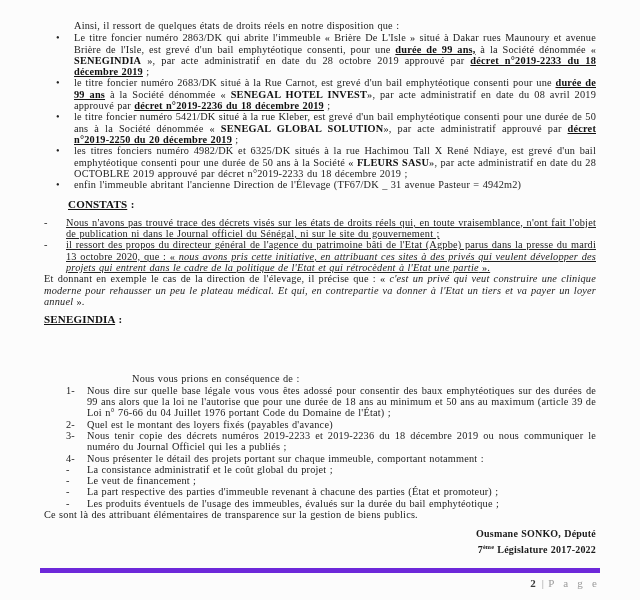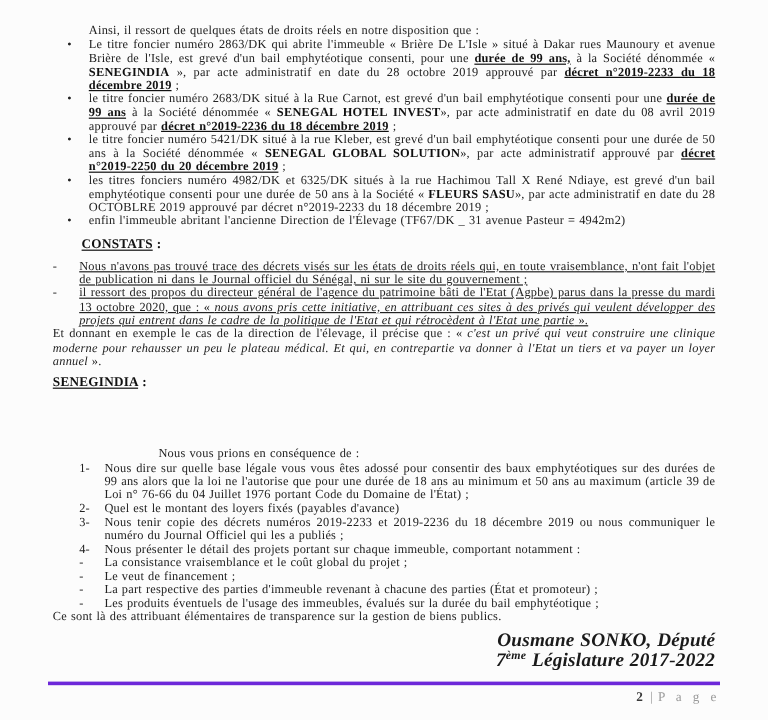--- a/index.html
+++ b/index.html
@@ -26,25 +26,25 @@
   .dtext{flex:1;text-align:justify;text-decoration:underline;}
   .qitem{display:flex;margin-left:22px;}
   .qmark{flex:none;width:21px;}
   .qtext{flex:1;text-align:justify;}
   .head{font-weight:bold;font-size:11px;color:#111;}
   .head-constats{margin:9px 0 6px 24px;}
   .head-questions{margin:7px 0 4px 0;}
   .hword{text-decoration:underline;}
   .qintro{margin-left:88px;margin-top:48px;}
   .closing{}
-  .sig{margin-top:7px;text-align:right;font-weight:bold;font-style:italic;
-       font-size:16px;line-height:13px;color:#1a1a1a;}
+  .sig{margin-top:7px;text-align:right;font-weight:bold;
+       font-size:10px;line-height:13px;color:#1a1a1a;}
   .footer{
     position:absolute;left:40px;right:40px;top:568px;
-    border-top:3px solid #6d28d9;padding-top:5px;
+    border-top:5px solid #6d28d9;padding-top:5px;
     text-align:right;font-size:11px;color:#9a9a9a;
   }
   .pageno{color:#3a3a3a;font-weight:bold;}
   .psep{margin:0 4px 0 6px;}
   .pword{letter-spacing:3px;}
   b,.rb{color:#111;}
 </style>
 </head>
 <body>
 
@@ -106,21 +106,21 @@
     <div class="qitem">
       <span class="qmark">3-</span>
       <div class="qtext"><span>Nous tenir copie des décrets numéros 2019-2233 et 2019-2236 du 18 décembre 2019 ou nous communiquer le numéro du Journal Officiel qui les a publiés ;</span></div>
     </div>
     <div class="qitem">
       <span class="qmark">4-</span>
       <div class="qtext"><span>Nous présenter le détail des projets portant sur chaque immeuble, comportant notamment :</span></div>
     </div>
     <div class="qitem">
       <span class="qmark">-</span>
-      <div class="qtext"><span>La consistance vraisemblance et le coût global du projet ;</span></div>
+      <div class="qtext"><span>La consistance administratif et le coût global du projet ;</span></div>
     </div>
     <div class="qitem">
       <span class="qmark">-</span>
       <div class="qtext"><span>Le veut de financement ;</span></div>
     </div>
     <div class="qitem">
       <span class="qmark">-</span>
       <div class="qtext"><span>La part respective des parties d'immeuble revenant à chacune des parties (État et promoteur) ;</span></div>
     </div>
     <div class="qitem">

